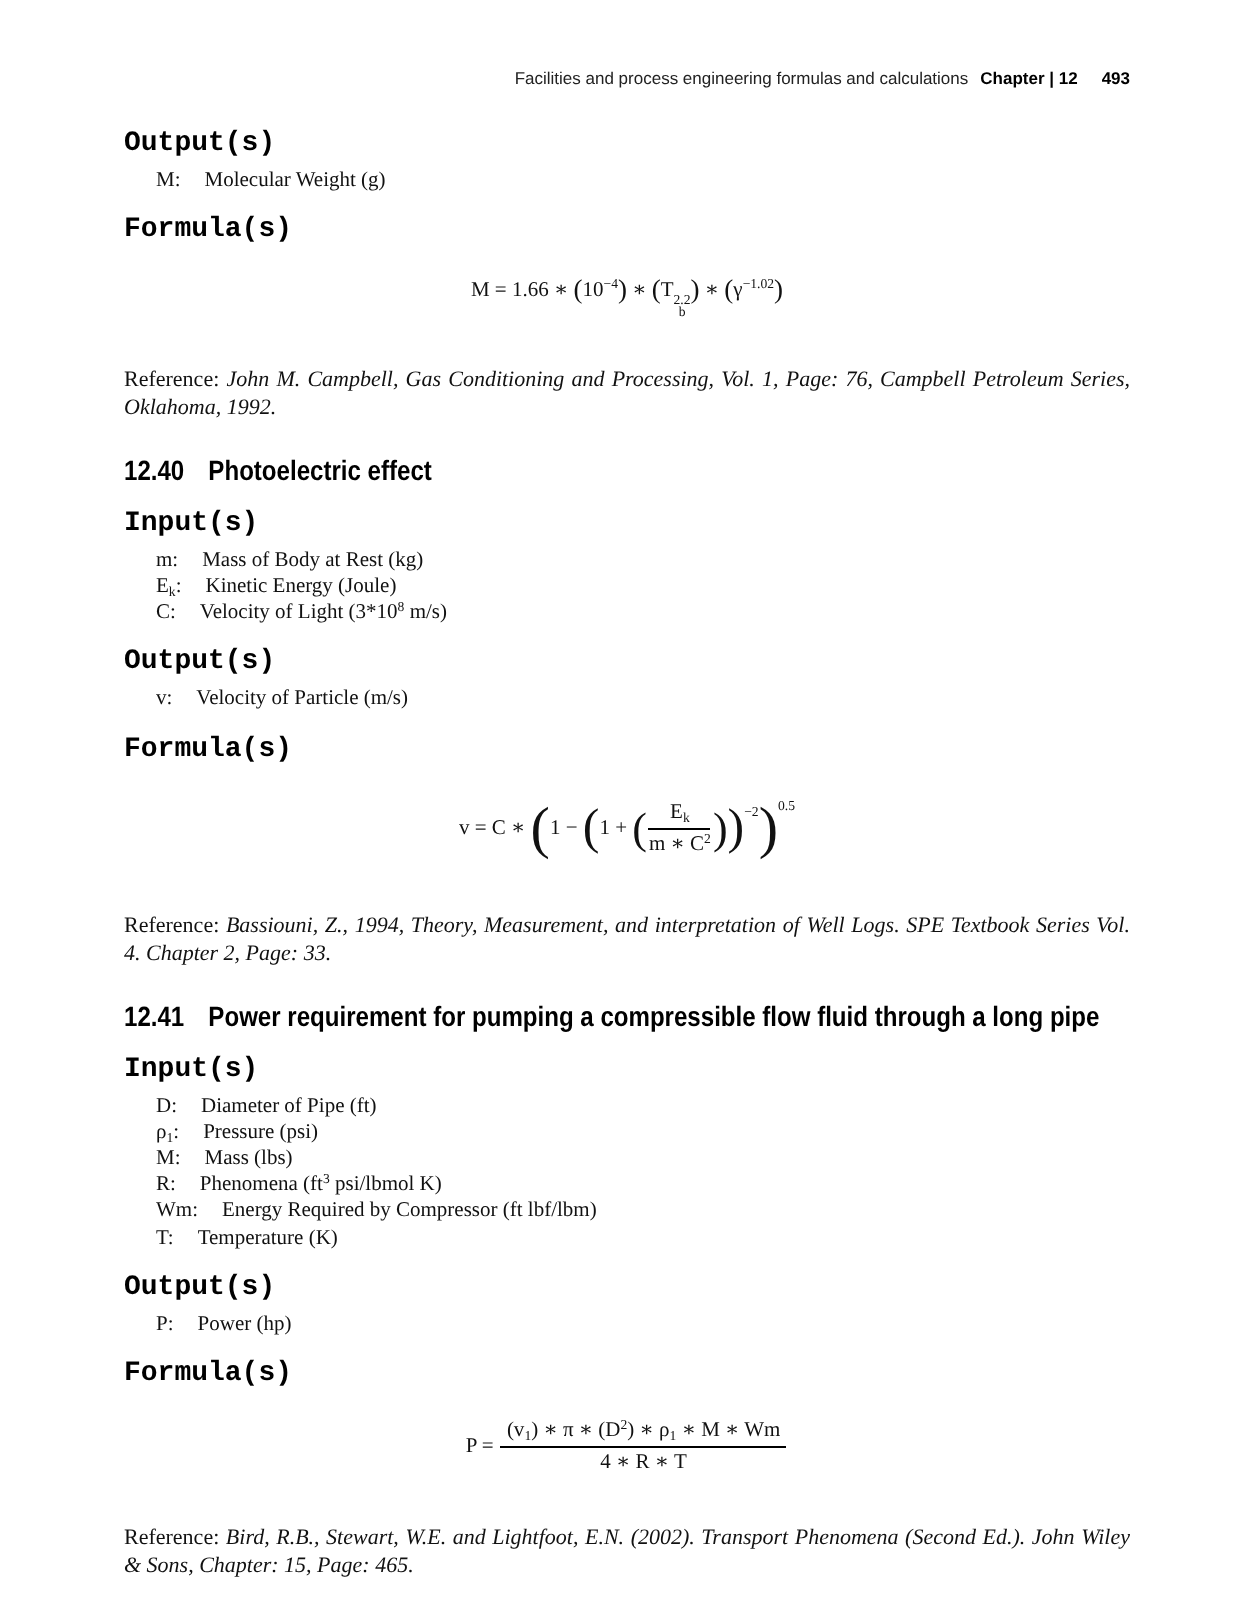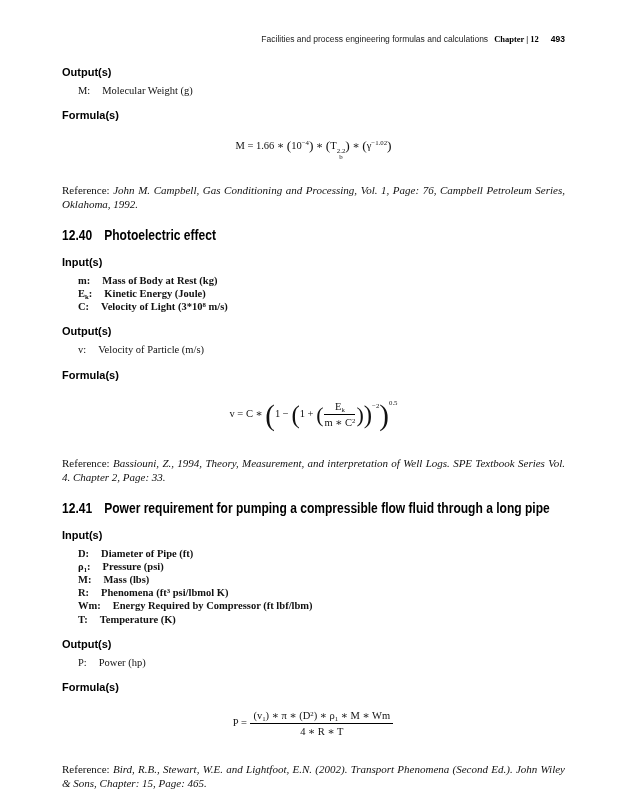--- a/index.html
+++ b/index.html
@@ -10,41 +10,41 @@
     font-family:"Liberation Serif","DejaVu Serif",serif;
     overflow:hidden; position:relative;
   }
   
   .running-header {
     display:flex; justify-content:flex-end; align-items:baseline;
     font-family:"Liberation Sans","DejaVu Sans",sans-serif;
     font-size:8.5px; line-height:10px; color:#222;
     margin:0 0 22px 0;
   }
-  .rh-chapter { font-weight:bold; margin-left:6px; color:#000;font-family:Liberation Serif, serif; }
+  .rh-chapter { font-weight:bold; margin-left:6px; color:#000; }
   .rh-page { font-weight:bold; margin-left:12px; color:#000; }
 
   
   .section-heading {
     font-family:"Liberation Sans","DejaVu Sans",sans-serif;
     font-weight:bold; font-size:14px; line-height:17px; color:#000;
     margin:16px 0 7px 0; white-space:nowrap;
     transform:scaleX(0.86); transform-origin:left center;
   }
   .sec-num { margin-right:14px; }
 
   
   .sub-label {
-    font-family:Liberation Sans, sans-serif;
-    font-weight:bold; font-size:11px; line-height:12px; color:#000;
+    font-family:Liberation Mono, monospace;
+    font-weight:bold; font-size:14px; line-height:12px; color:#000;
     margin:12px 0 6px 0;
   }
 
   
-  .io-group { margin:4px 0 0 0;font-weight:bold; }
+  .io-group { margin:4px 0 0 0; }
   .io-row { padding-left:16px; font-size:10.5px; line-height:13.2px; }
   .io-sym { display:inline; }
   .io-desc { margin-left:12px; }
   .symsub { font-size:6.8px; line-height:0; vertical-align:-2px; }
   .descsup { font-size:6.8px; line-height:0; vertical-align:3.5px; }
 
   
   .formula { text-align:center; font-size:10.5px; line-height:14px; }
   .f1 { padding:8px 0; margin-top:10px; }
   .f2 { padding:13px 0; margin-top:2px; }

